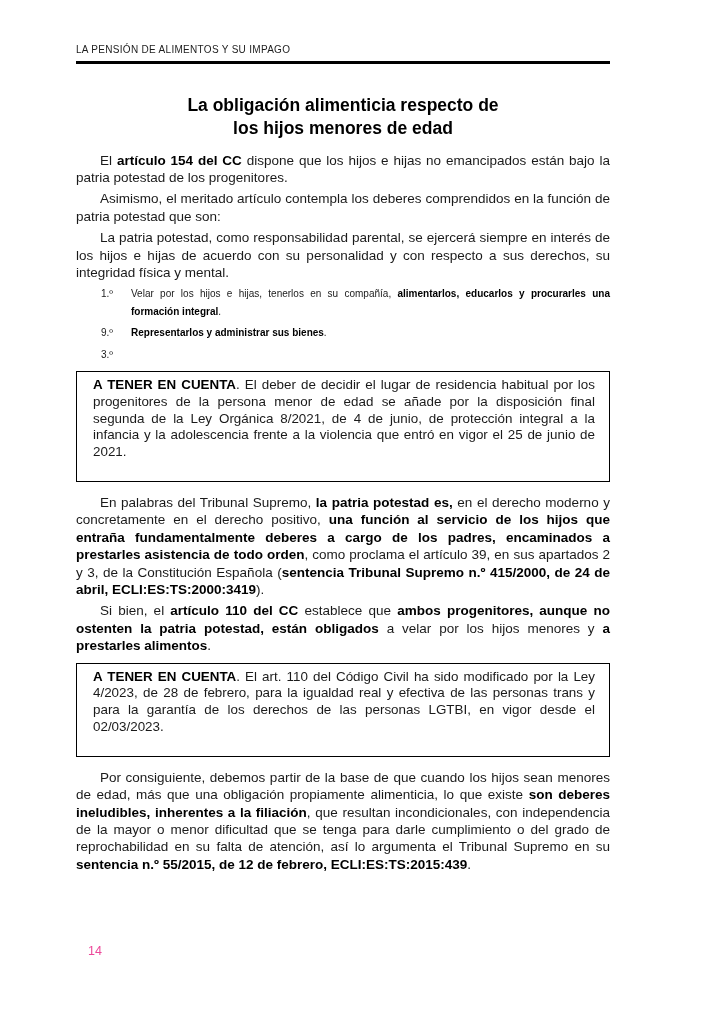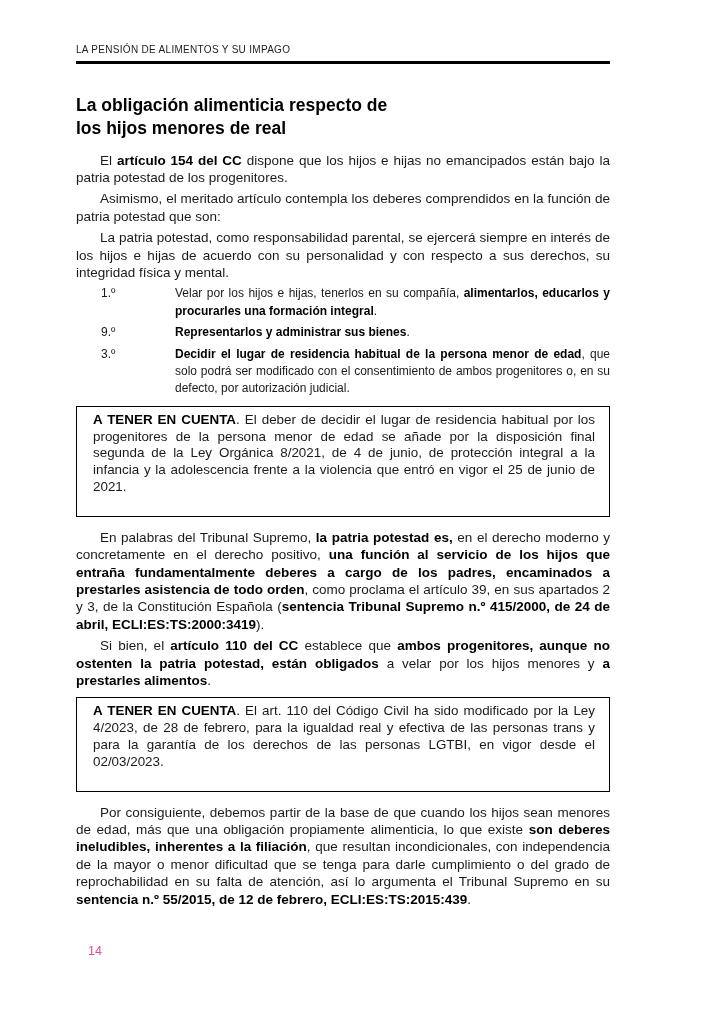--- a/index.html
+++ b/index.html
@@ -20,42 +20,42 @@
   .running-header {
     font-size:10px;
     letter-spacing:0.3px;
     color:#1c1c1c;
     padding-bottom:6px;
   }
   .header-rule { height:2.5px; background:#000000; }
   .doc-title {
     margin-top:30px;
     margin-bottom:12px;
+    text-align:center;
     font-size:17.5px;
     line-height:23px;
     font-weight:bold;
     color:#000000;
     -webkit-hyphens:none; hyphens:none;
   }
   .para {
     font-size:13.5px;
     line-height:17.4px;
     text-align:justify;
     text-indent:24px;
     margin-top:4px;
     color:#1a1a1a;
   }
   .para b, .list-item b, .note-box b { color:#000000; }
   .list-item {
     display:flex;
     margin-top:4px;
     padding-left:25px;
-    font-size:12px;
+    font-size:10px;
     line-height:17.4px;
-    gap:44px;
   }
   .list-marker { flex:0 0 30px; }
   .li-body { flex:1; text-align:justify; }
   .note-box {
     border:1.5px solid #000000;
     margin:8px 0 12px 0;
     padding:5px 14px 20px 16px;
     font-size:13.4px;
     line-height:16.8px;
     text-align:justify;
@@ -72,38 +72,37 @@
 <body>
 
 <div class="page">
   <header class="column">
     <div class="running-header">LA PENSIÓN DE ALIMENTOS Y SU IMPAGO</div>
     <div class="header-rule"></div>
   </header>
 
   <h1 class="doc-title column">
     <span>La obligación alimenticia respecto de</span><br>
-    <span>los hijos menores de real</span>
+    <span>los hijos menores de edad</span>
   </h1>
 
   <main class="column" id="content">
       <p class="para"><span>El </span><b>artículo 154 del CC</b><span> dispone que los hijos e hijas no emancipados están bajo la patria potestad de los progenitores.</span></p>
       <p class="para"><span>Asimismo, el meritado artículo contempla los deberes comprendidos en la función de patria potestad que son:</span></p>
       <p class="para"><span>La patria potestad, como responsabilidad parental, se ejercerá siempre en interés de los hijos e hijas de acuerdo con su personalidad y con respecto a sus derechos, su integridad física y mental.</span></p>
       <div class="list-item">
         <span class="list-marker">1.º</span>
         <span class="li-body"><span>Velar por los hijos e hijas, tenerlos en su compañía, </span><b>alimentarlos, educarlos y procurarles una formación integral</b><span>.</span></span>
       </div>
       <div class="list-item">
         <span class="list-marker">9.º</span>
         <span class="li-body"><b>Representarlos y administrar sus bienes</b><span>.</span></span>
       </div>
       <div class="list-item">
         <span class="list-marker">3.º</span>
-        <span class="li-body"><b>Decidir el lugar de residencia habitual de la persona menor de edad</b><span>, que solo podrá ser modificado con el consentimiento de ambos progenitores o, en su defecto, por autorización judicial.</span></span>
       </div>
       <p class="note-box"><b>A TENER EN CUENTA</b><span>. El deber de decidir el lugar de residencia habitual por los progenitores de la persona menor de edad se añade por la disposición final segunda de la Ley Orgánica 8/2021, de 4 de junio, de protección integral a la infancia y la adolescencia frente a la violencia que entró en vigor el 25 de junio de 2021.</span></p>
       <p class="para"><span>En palabras del Tribunal Supremo, </span><b>la patria potestad es,</b><span> en el derecho moderno y concretamente en el derecho positivo, </span><b>una función al servicio de los hijos que entraña fundamentalmente deberes a cargo de los padres, encaminados a prestarles asistencia de todo orden</b><span>, como proclama el artículo 39, en sus apartados 2 y 3, de la Constitución Española (</span><b>sentencia Tribunal Supremo n.º 415/2000, de 24 de abril, ECLI:ES:TS:2000:3419</b><span>).</span></p>
       <p class="para"><span>Si bien, el </span><b>artículo 110 del CC</b><span> establece que </span><b>ambos progenitores, aunque no ostenten la patria potestad, están obligados</b><span> a velar por los hijos menores y </span><b>a prestarles alimentos</b><span>.</span></p>
       <p class="note-box"><b>A TENER EN CUENTA</b><span>. El art. 110 del Código Civil ha sido modificado por la Ley 4/2023, de 28 de febrero, para la igualdad real y efectiva de las personas trans y para la garantía de los derechos de las personas LGTBI, en vigor desde el 02/03/2023.</span></p>
       <p class="para"><span>Por consiguiente, debemos partir de la base de que cuando los hijos sean menores de edad, más que una obligación propiamente alimenticia, lo que existe </span><b>son deberes ineludibles, inherentes a la filiación</b><span>, que resultan incondicionales, con independencia de la mayor o menor dificultad que se tenga para darle cumplimiento o del grado de reprochabilidad en su falta de atención, así lo argumenta el Tribunal Supremo en su </span><b>sentencia n.º 55/2015, de 12 de febrero, ECLI:ES:TS:2015:439</b><span>.</span></p>
     </main>
 
   <footer class="page-footer">
     <span>14</span>

